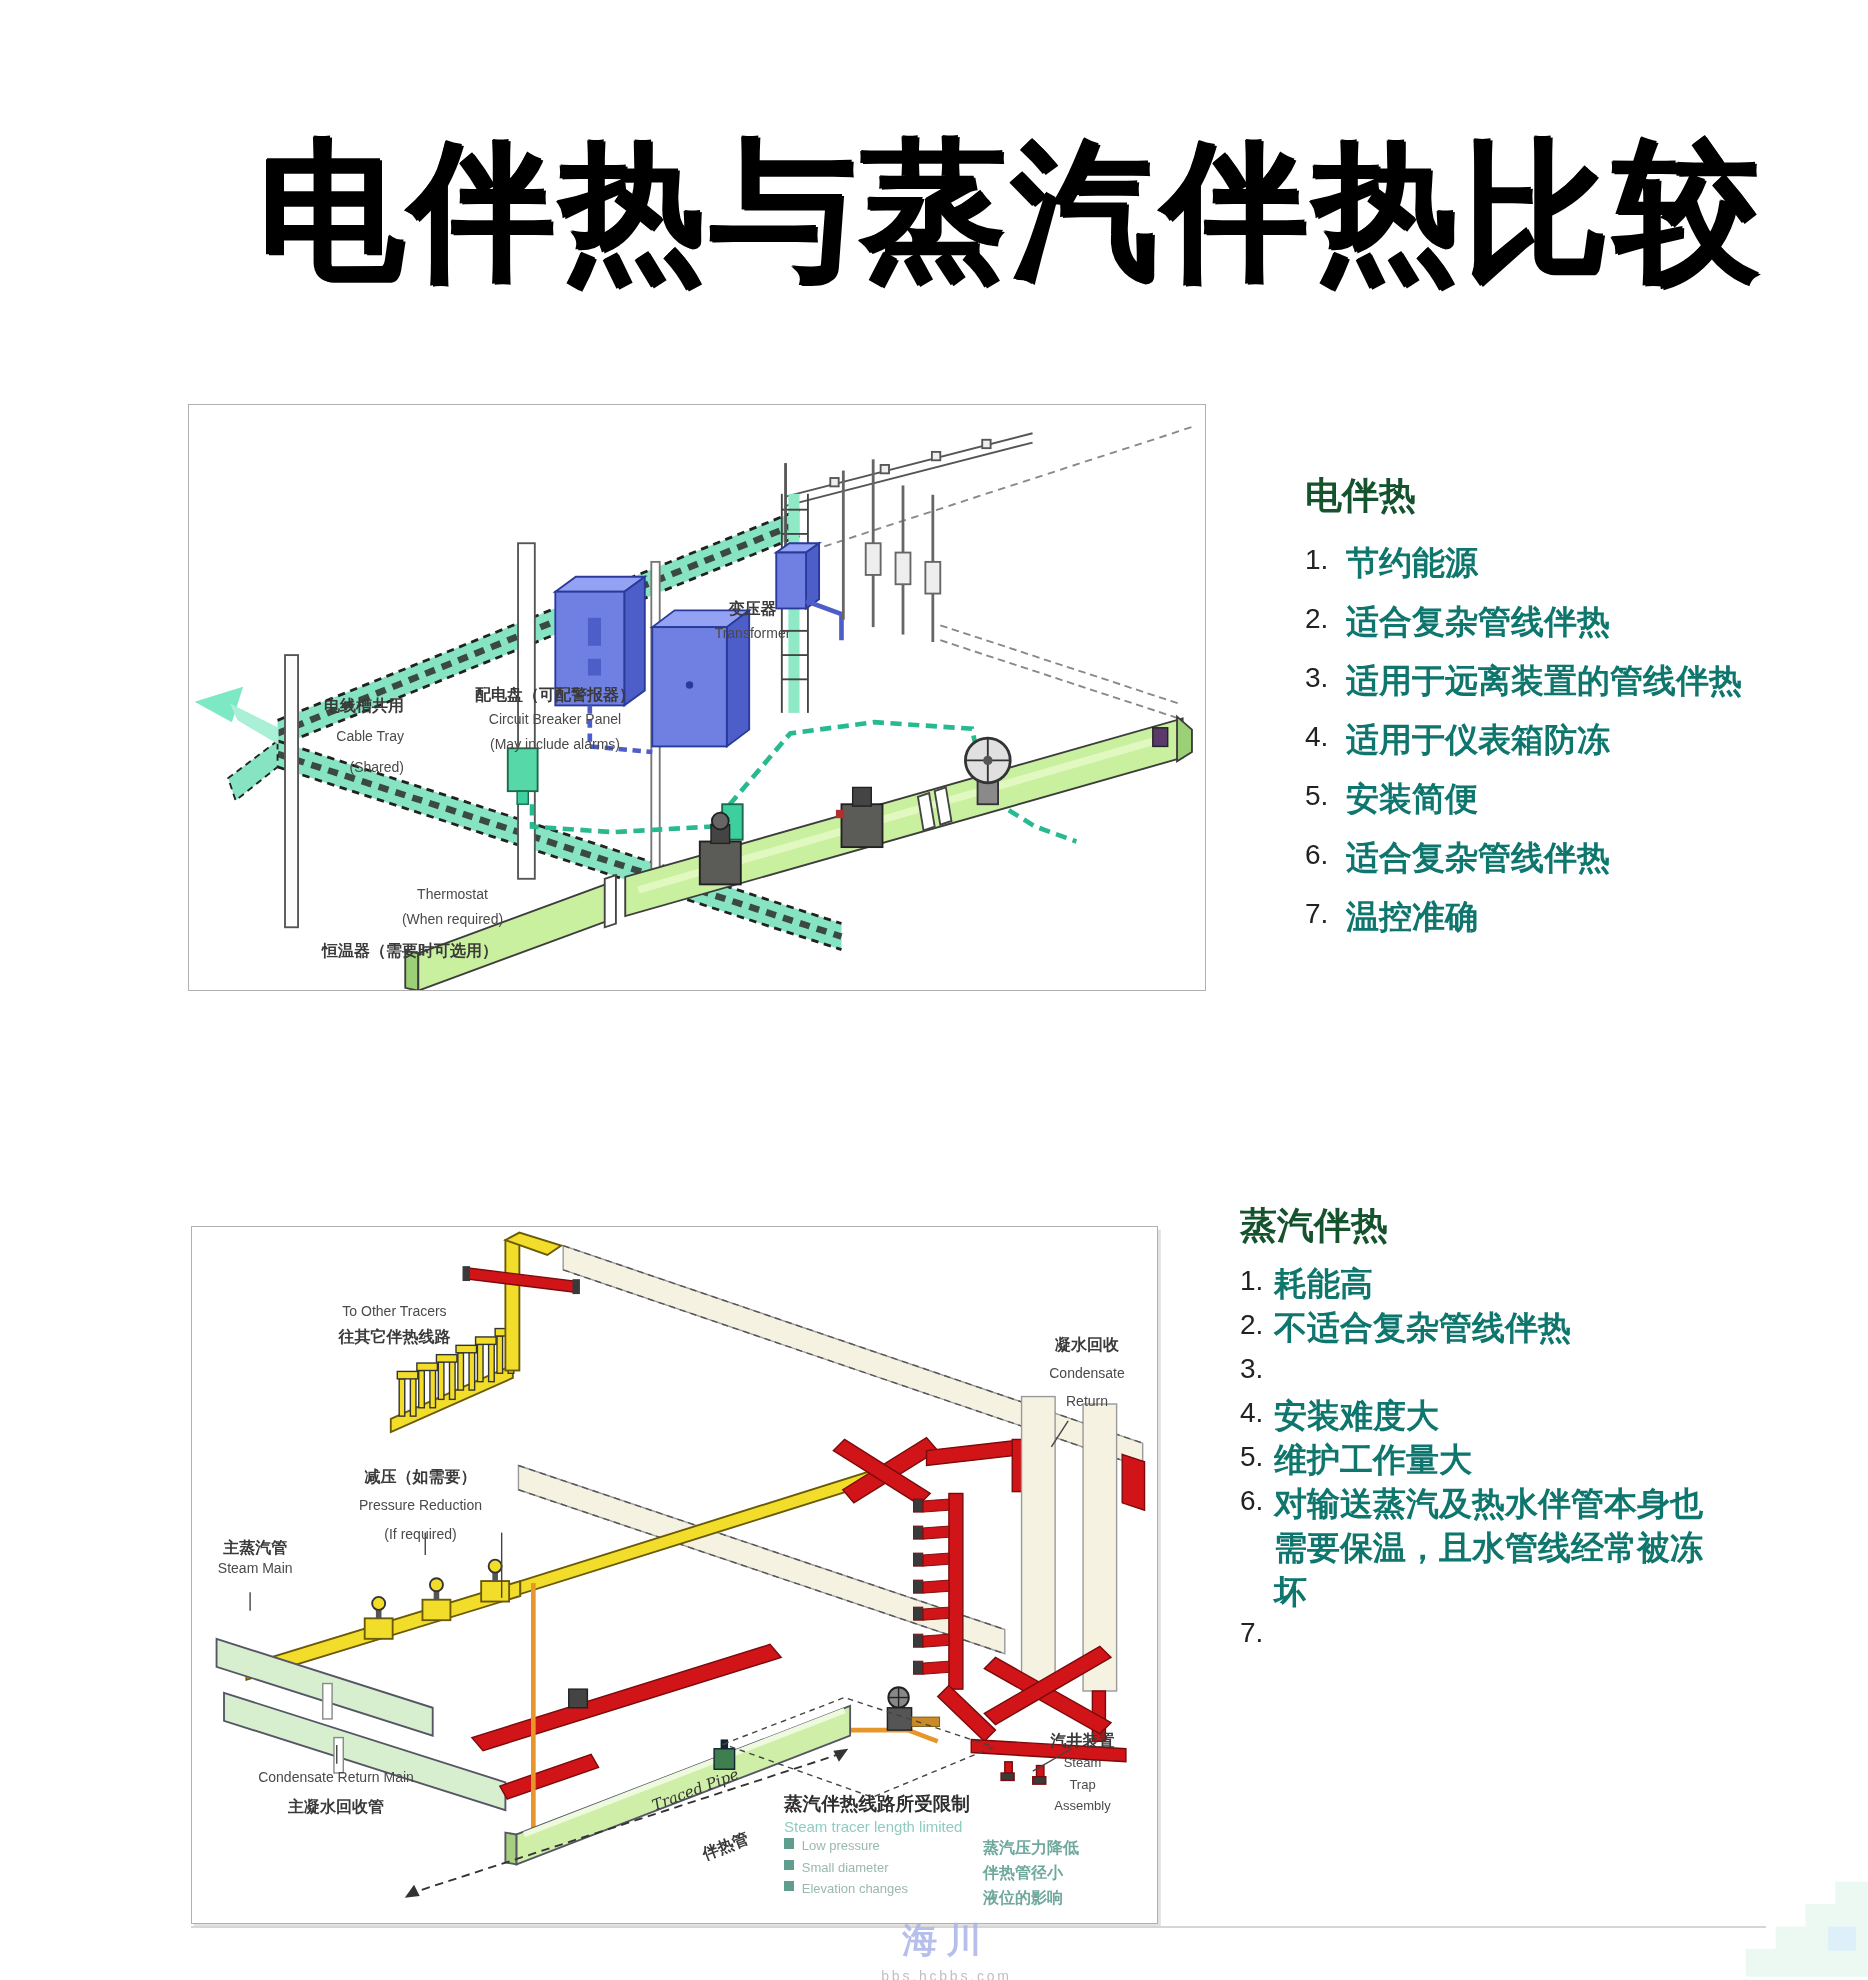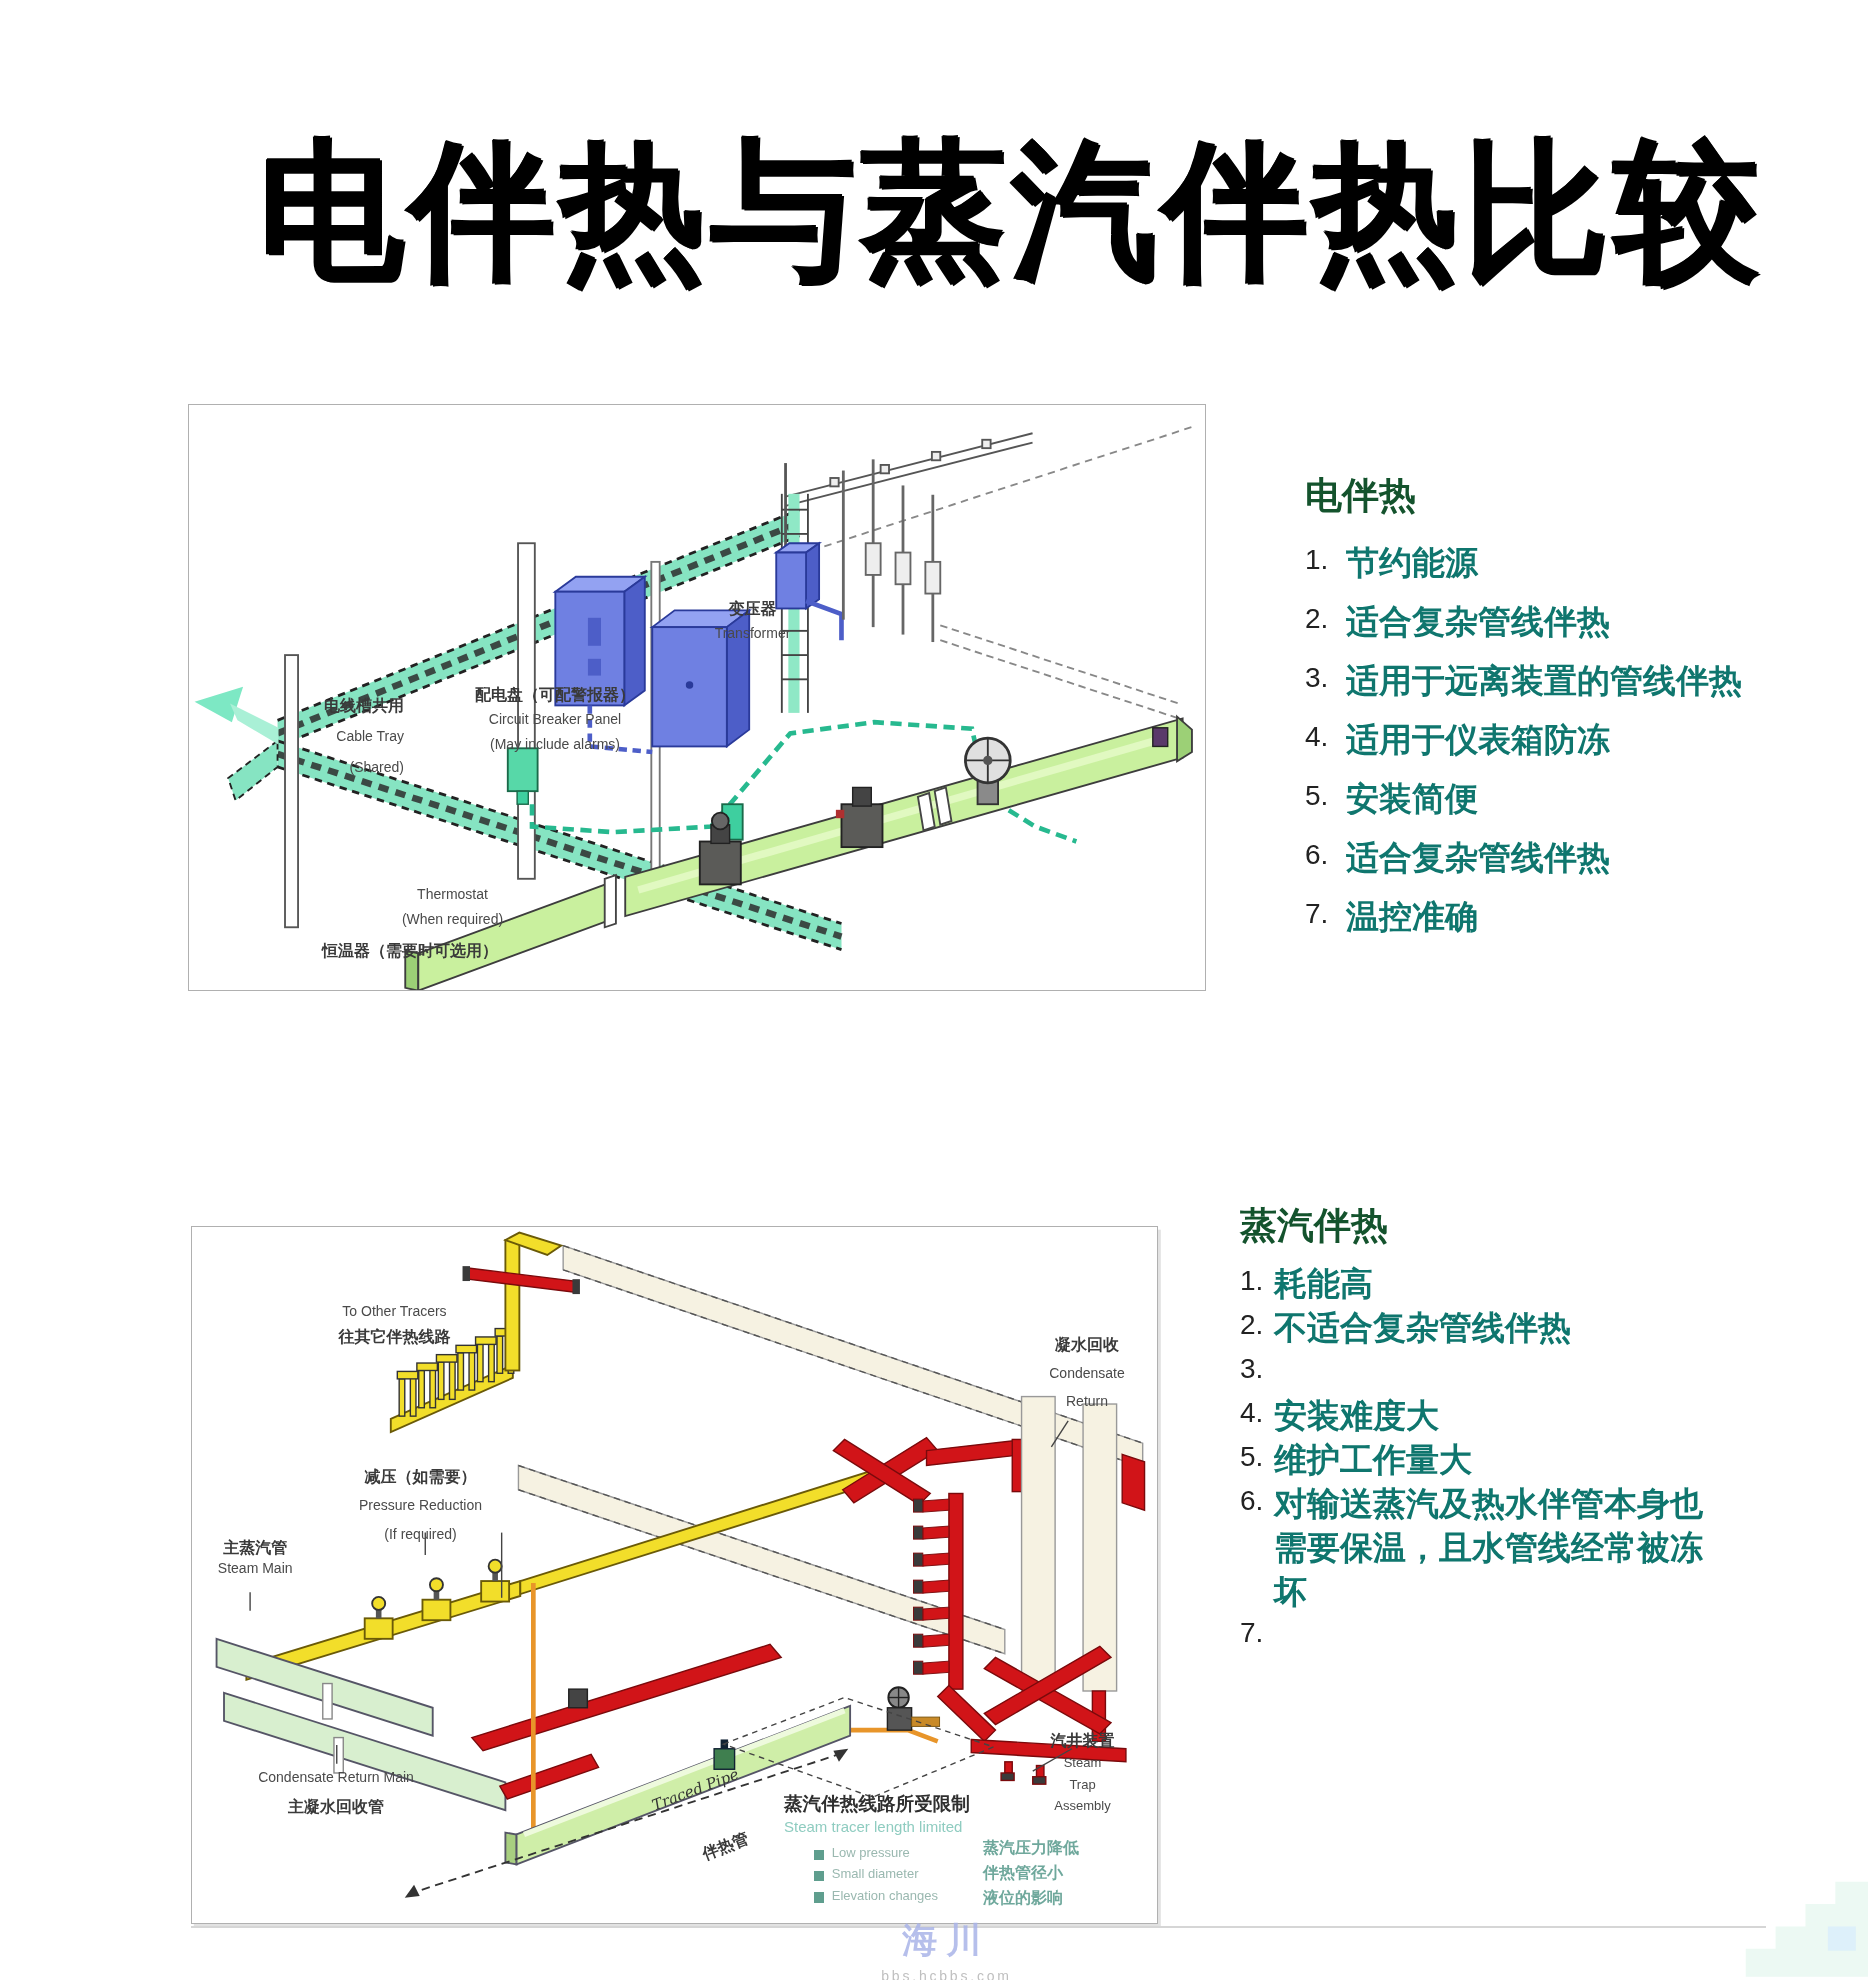--- a/index.html
+++ b/index.html
@@ -18,21 +18,21 @@
   .panel svg{position:absolute;left:0;top:0;}
   
   .dlbl{position:absolute;text-align:center;line-height:25px;white-space:nowrap;}
   .dlbl .cn{font-size:16px;font-weight:700;color:#3a3a3a;display:block;}
   .dlbl .en{font-size:14px;font-weight:400;color:#4a4a4a;display:block;}
   .dlbl .en-sm{font-size:13px;font-weight:400;color:#4a4a4a;display:block;line-height:21.4px;}
   .rot{transform:rotate(-21deg);transform-origin:left center;}
   .italic{font-style:italic;font-family:"DejaVu Serif", serif;}
   .limit-cn{font-size:18.6px;font-weight:700;color:#2f2f2f;line-height:24px;}
   .limit-en{font-size:15px;color:#8fccc0;line-height:22.4px;}
-  .bullet-row{display:flex;align-items:flex-end;height:21.4px;margin-left:30px;}
+  .bullet-row{display:flex;align-items:flex-start;height:21.4px;}
   .bullet-sq{width:10.3px;height:10.3px;background:#5f9e8e;margin-right:7.5px;flex:0 0 auto;}
   .bullet-txt{font-size:13px;color:#9ab8b0;}
   .notes{position:absolute;line-height:25px;font-size:16px;font-weight:700;color:#6fa89c;white-space:nowrap;}
   
   .list{position:absolute;}
   .list-heading{font-size:37px;font-weight:700;color:#14532d;}
   .row{display:flex;align-items:flex-start;}
   .num{font-size:28px;color:#222;padding-top:2.8px;}
   .txt{font-size:33px;font-weight:700;color:#0f766e;}
   .list-electric{left:1305px;top:471px;width:559px;}

